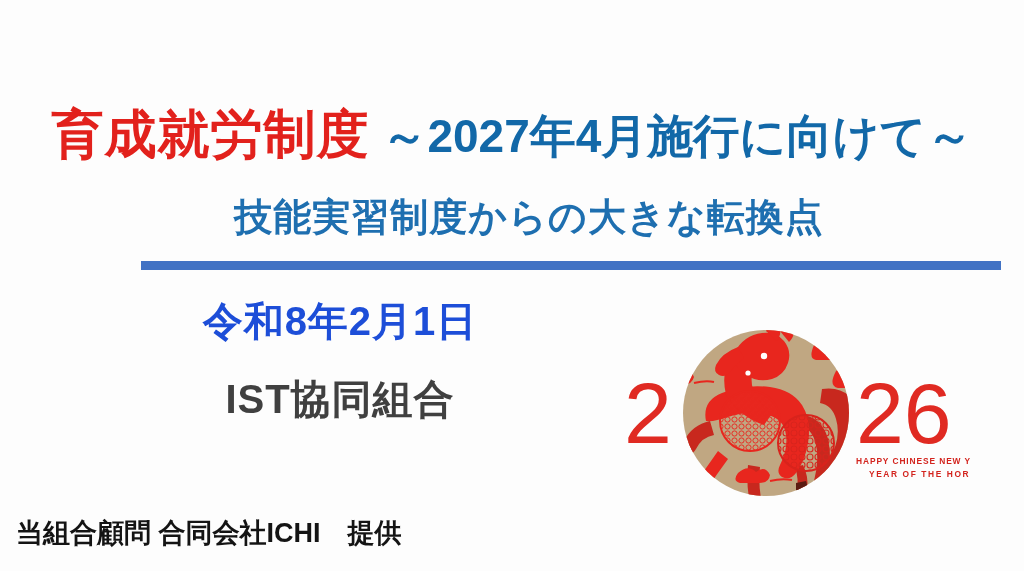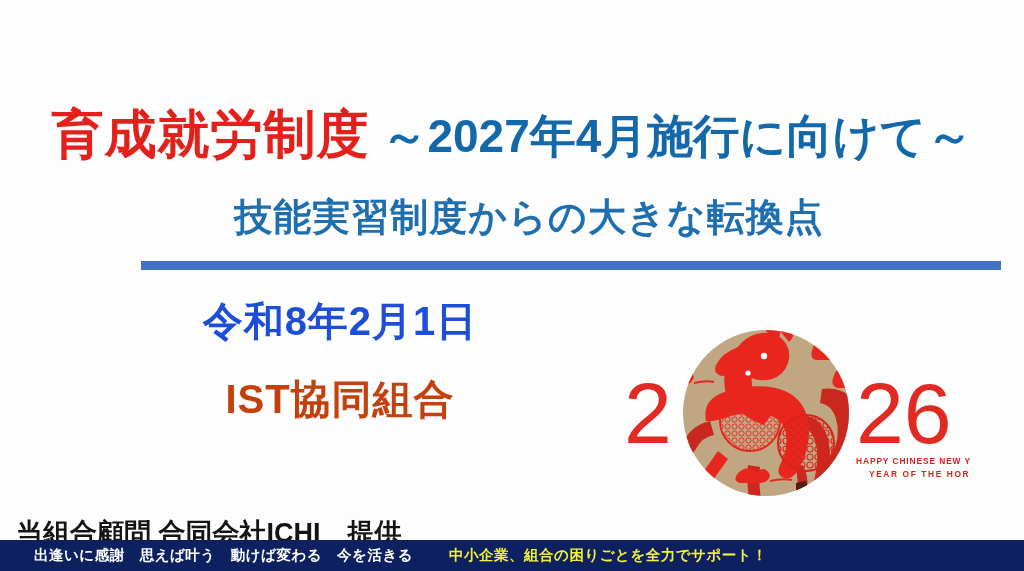--- a/index.html
+++ b/index.html
@@ -89,21 +89,21 @@
     letter-spacing: 1px;
   }
   .org-line {
     position: absolute;
     left: 110px;
     top: 372px;
     width: 460px;
     text-align: center;
     font-size: 40px;
     font-weight: bold;
-    color: #c2410c;
+    color: #404040;
     white-space: nowrap;
     letter-spacing: 1px;
   }
 
   
   .provider {
     position: absolute;
     left: 16px;
     top: 515px;
     font-size: 27px;
@@ -244,18 +244,14 @@
         </g>
       </g>
 
       <text x="258" y="139" font-family="'Liberation Sans', sans-serif" font-size="8.4" font-weight="bold" fill="#D3241E" letter-spacing="0.9">HAPPY CHINESE NEW YEAR!</text>
       <text x="271" y="152" font-family="'Liberation Sans', sans-serif" font-size="8.4" font-weight="bold" fill="#D3241E" letter-spacing="1.6">YEAR OF THE HORSE</text>
     </svg>
   </div>
 
   <div class="provider">当組合顧問 合同会社ICHI　提供</div>
 
-  <div class="banner">
-    <span class="banner-slogan">出逢いに感謝　思えば叶う　動けば変わる　今を活きる</span>
-    <span class="banner-support">中小企業、組合の困りごとを全力でサポート！</span>
-  </div>
 
 </div>
 
 </body></html>

